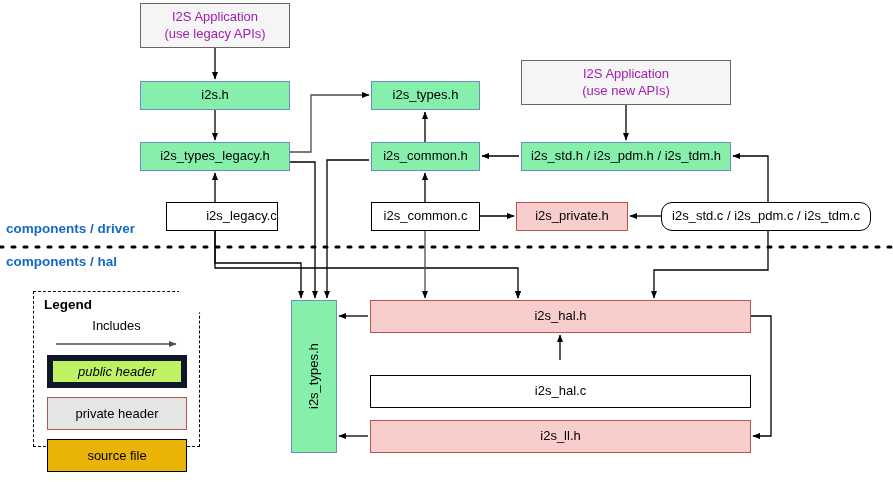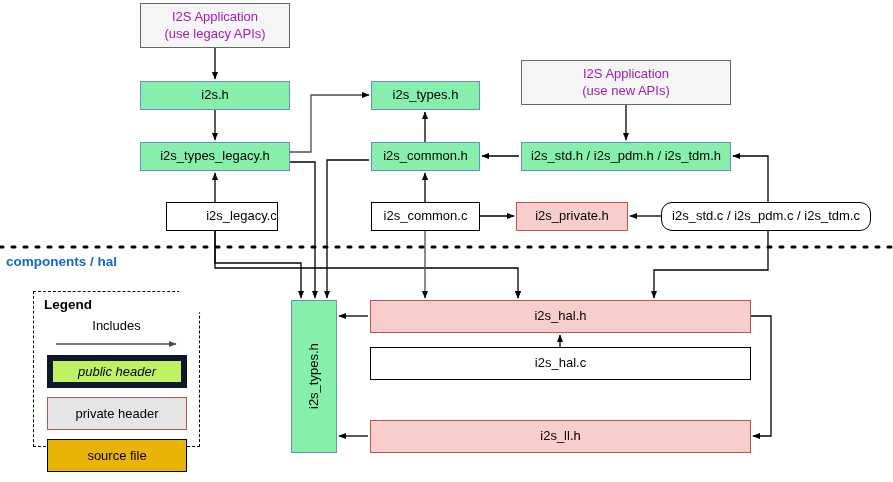--- a/index.html
+++ b/index.html
@@ -156,28 +156,29 @@
   </div>
 
   <div class="node blue vert" style="left:291px;top:300px;width:46px;height:153px;">
     <span class="lbl">i2s_types.h</span>
   </div>
 
   <div class="node pink" style="left:370px;top:300px;width:381px;height:33px;">
     <span class="lbl">i2s_hal.h</span>
   </div>
 
-  <div class="node white" style="left:370px;top:347px;width:381px;height:33px;">
+  <div class="node white" style="left:370px;top:375px;width:381px;height:33px;">
     <span class="lbl">i2s_hal.c</span>
   </div>
 
   <div class="node pink" style="left:370px;top:420px;width:381px;height:33px;">
     <span class="lbl">i2s_ll.h</span>
   </div>
 
+  <div class="zone-label" style="left:6px;top:221px;">components / driver</div>
   <div class="zone-label" style="left:6px;top:254px;">components / hal</div>
 
   <div id="legend">
     <div id="legend-fold"></div>
     <div id="legend-title">Legend</div>
     <div id="legend-includes">Includes</div>
 
     <svg style="position:absolute;left:22px;top:46px;width:130px;height:12px;" viewBox="0 0 130 12" xmlns="http://www.w3.org/2000/svg">
       <line x1="0" y1="6" x2="120" y2="6" stroke="#4d4d4d" stroke-width="1.6" marker-end="url(#ah-grey)"></line>
     </svg>

